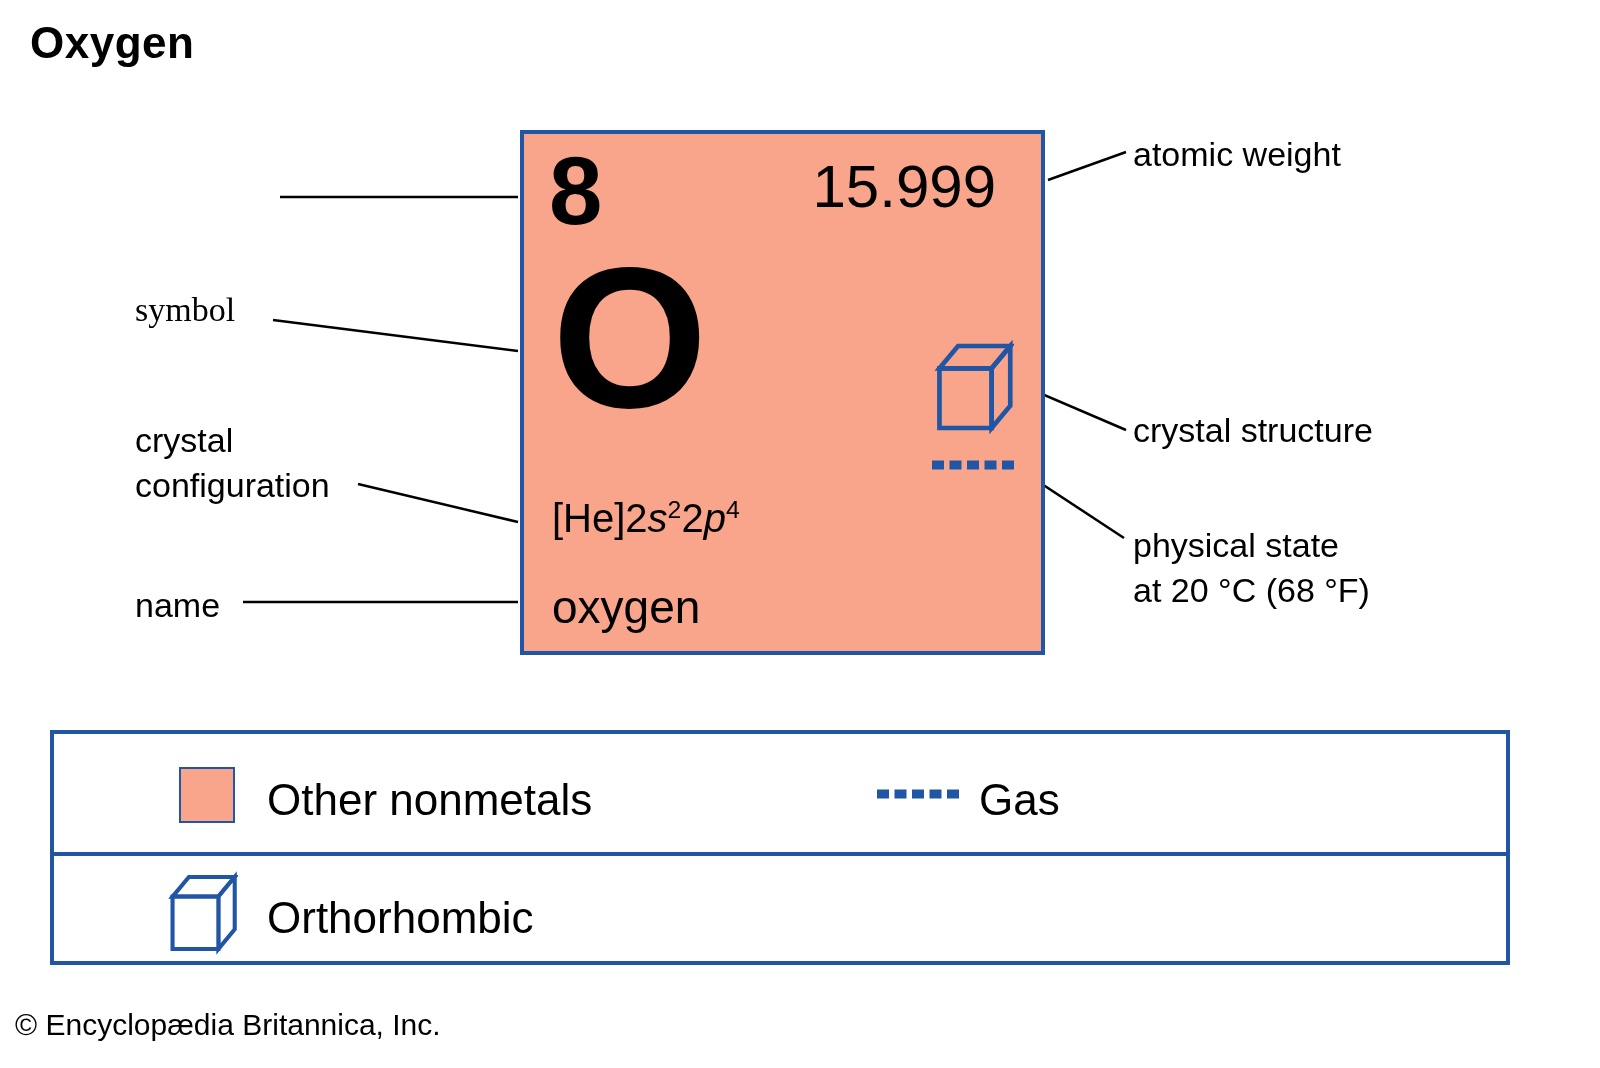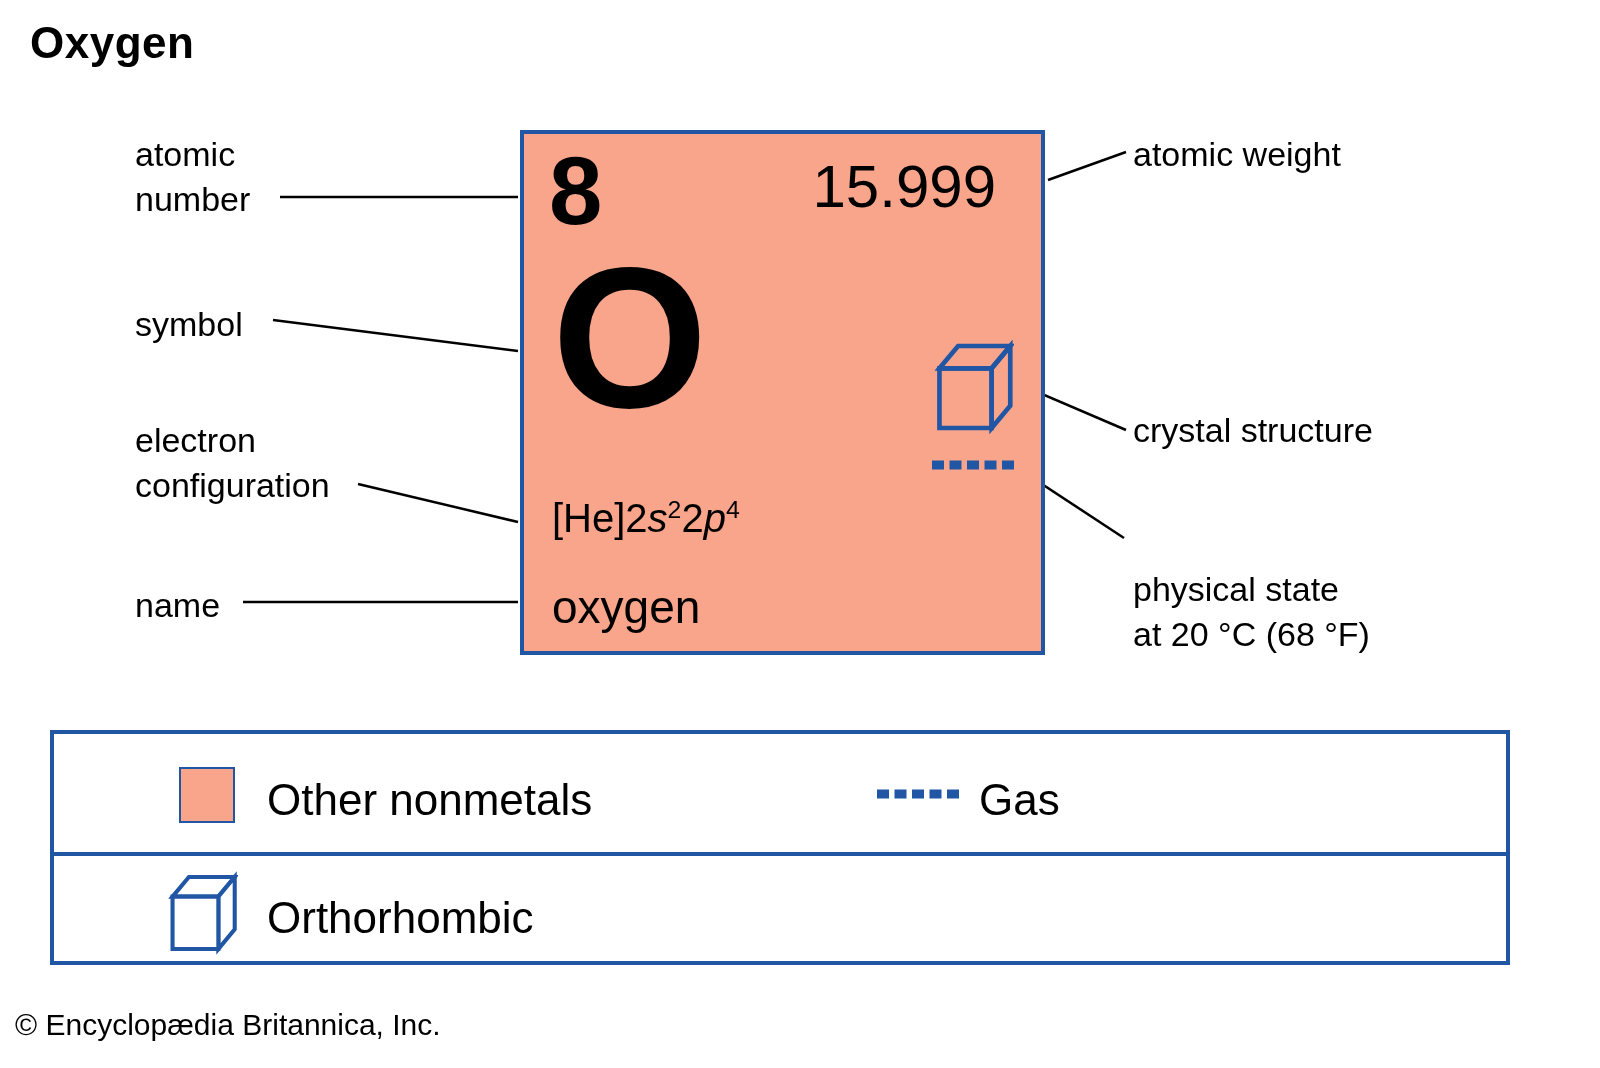--- a/index.html
+++ b/index.html
@@ -13,26 +13,26 @@
 
   .title{position:absolute;left:30px;top:18px;font-size:44px;font-weight:bold;letter-spacing:0.5px;}
 
   
   .connectors{position:absolute;left:0;top:0;width:1600px;height:1068px;pointer-events:none;}
   .connectors line{stroke:var(--line_color,#000);stroke-width:2.5;}
 
   
   .callout{position:absolute;font-size:34px;line-height:45px;white-space:pre-line;}
   .cl-atomic-number{left:135px;top:132px;}
-  .cl-symbol{left:135px;top:302px;}
+  .cl-symbol{left:135px;top:287px;font-family:Liberation Serif, serif;}
   .cl-econfig{left:135px;top:418px;}
   .cl-name{left:135px;top:583px;}
   .cl-weight{left:1133px;top:132px;}
   .cl-crystal{left:1133px;top:408px;}
-  .cl-state{left:1133px;top:523px;margin-top:44px;}
+  .cl-state{left:1133px;top:523px;}
 
   
   .card{position:absolute;left:520px;top:130px;width:525px;height:525px;
         background:var(--category_fill,#F8A58B);border:4px solid var(--accent_blue,#2156A5);}
   .atomic-number{position:absolute;left:25px;top:2px;font-size:96px;font-weight:bold;line-height:1.15;}
   .atomic-weight{position:absolute;right:45px;top:18px;font-size:60px;line-height:1.15;}
   .symbol{position:absolute;left:28px;top:104px;font-size:200px;font-weight:bold;line-height:1;}
   .cube-icon{position:absolute;left:408px;top:206px;width:82px;height:94px;}
   .dash-icon{position:absolute;left:408px;top:326px;width:82px;height:10px;}
   .cube-icon polygon{fill:none;stroke:var(--accent_blue,#2156A5);stroke-width:5;stroke-linejoin:miter;}
@@ -68,24 +68,22 @@
   <svg class="connectors" viewBox="0 0 1600 1068">
     <line x1="280" y1="197" x2="518" y2="197"></line>
     <line x1="273" y1="320" x2="518" y2="351"></line>
     <line x1="358" y1="484" x2="518" y2="522"></line>
     <line x1="243" y1="602" x2="518" y2="602"></line>
     <line x1="1048" y1="180" x2="1126" y2="152"></line>
     <line x1="1014" y1="382" x2="1126" y2="430"></line>
     <line x1="1016" y1="467" x2="1124" y2="538"></line>
   </svg>
 
-  <div class="callout cl-atomic-number">atomic
-number</div>
   <div class="callout cl-symbol">symbol</div>
-  <div class="callout cl-econfig">electron
+  <div class="callout cl-econfig">crystal
 configuration</div>
   <div class="callout cl-name">name</div>
 
   <div class="callout cl-crystal">crystal structure</div>
   <div class="callout cl-weight">atomic weight</div>
   <div class="callout cl-state">physical state
 at 20 °C (68 °F)</div>
 
   <div class="card">
     <div class="atomic-number">8</div>

